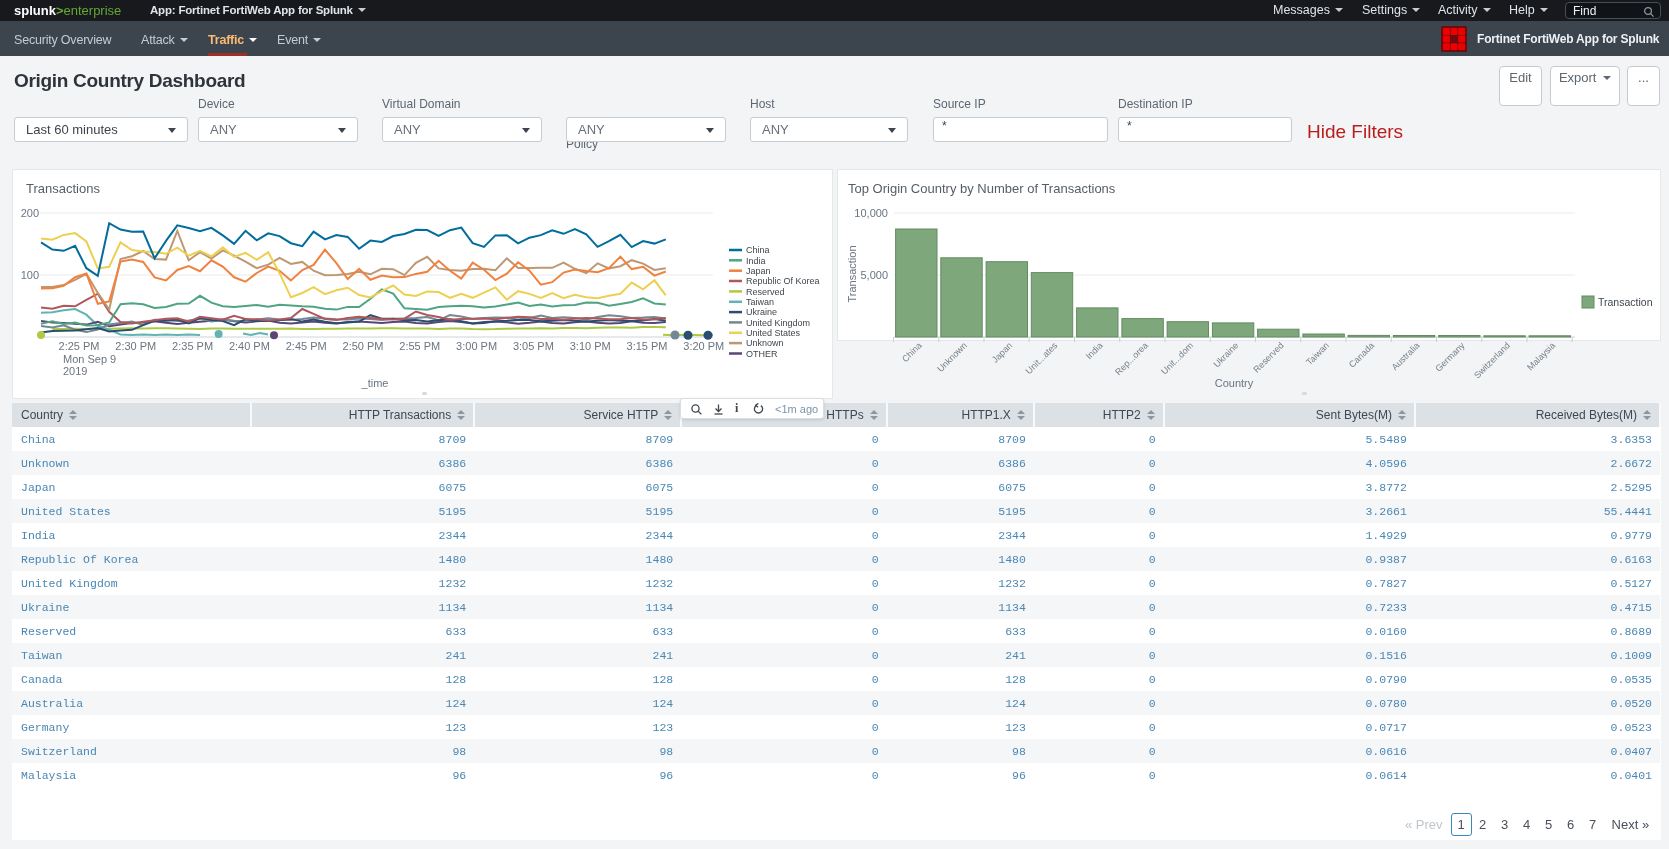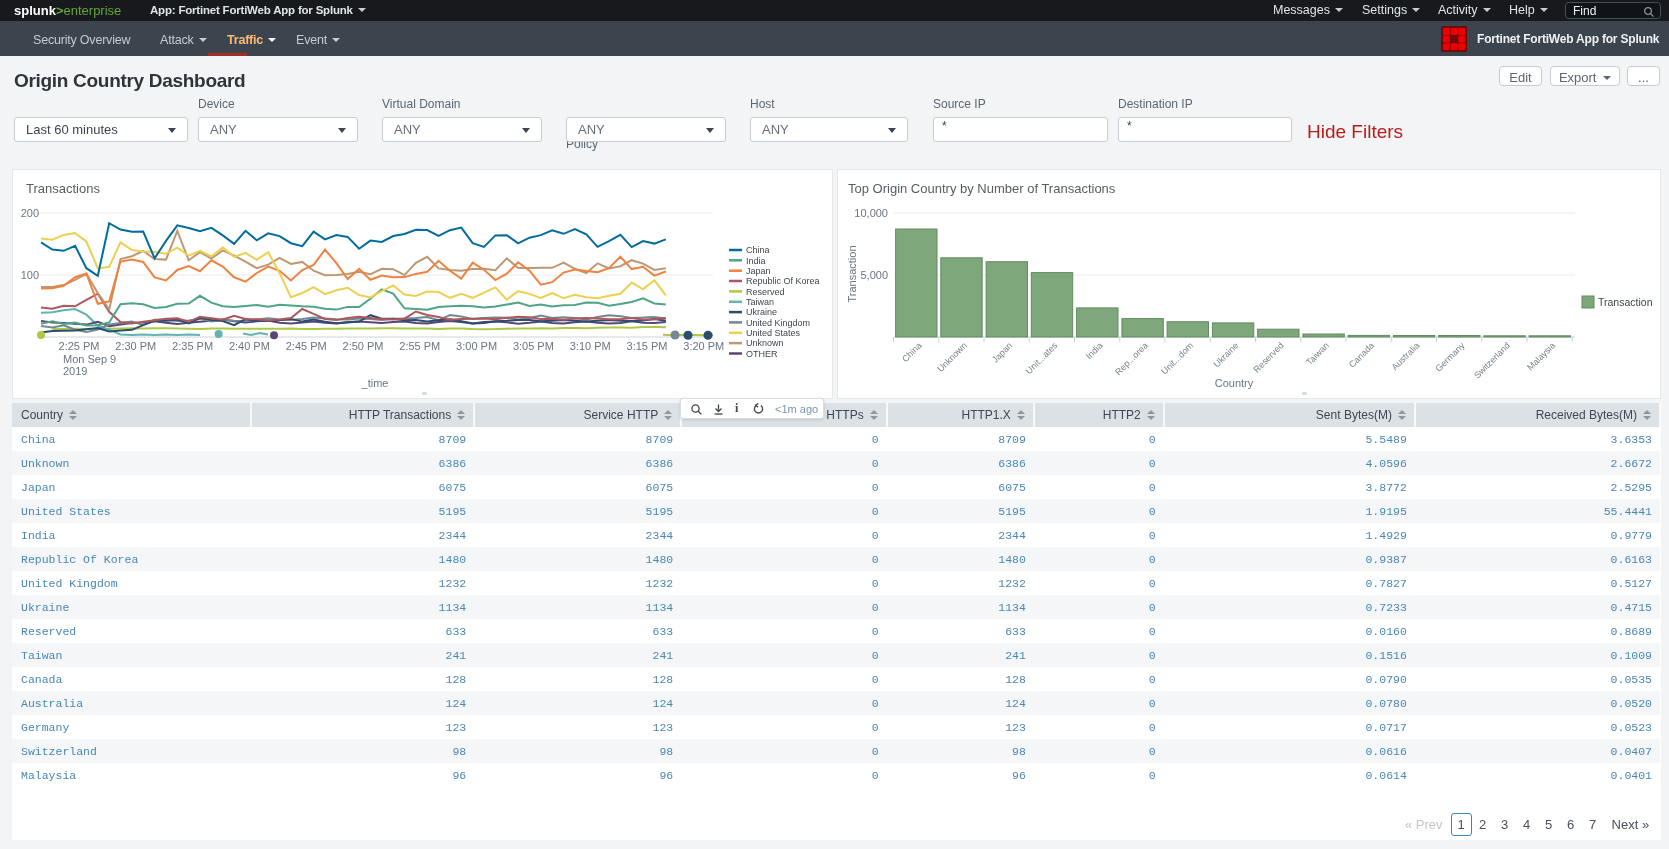--- a/index.html
+++ b/index.html
@@ -1,33 +1,33 @@
 <!DOCTYPE html>
 <html><head><meta charset="utf-8">
 <style>
 * { margin:0; padding:0; box-sizing:border-box; }
 html,body { width:1669px; height:849px; overflow:hidden; font-family:"Liberation Sans",sans-serif; background:#f2f4f5; }
 .abs { position:absolute; }
 #topbar { position:absolute; left:0; top:0; width:1669px; height:21px; background:#17191d; }
 #appbar { position:absolute; left:0; top:21px; width:1669px; height:35px; background:#3c444d; }
 .tb { position:absolute; font-size:12.5px; color:#dfe4e8; top:3px; white-space:nowrap; }
 .caret { display:inline-block; width:0; height:0; border-left:4px solid transparent; border-right:4px solid transparent; border-top:4.5px solid #c6ccd2; margin-left:5px; vertical-align:2px; }
-.navitem { position:absolute; top:12px; font-size:12.5px; letter-spacing:-0.2px; color:#c3cbd3; white-space:nowrap;margin-left:19px; }
+.navitem { position:absolute; top:12px; font-size:12.5px; letter-spacing:-0.2px; color:#c3cbd3; white-space:nowrap; }
 .panel { position:absolute; background:#fff; border:1px solid #e4e8eb; }
 .ptitle { position:absolute; font-size:13px; color:#565d65; }
 .ax { font-size:11px; fill:#6a7580; font-family:"Liberation Sans",sans-serif; }
 .lg { font-size:9px; fill:#3f464d; font-family:"Liberation Sans",sans-serif; }
 .lg2 { font-size:10.5px; fill:#3f464d; font-family:"Liberation Sans",sans-serif; }
 .bx { font-size:9px; fill:#75818c; font-family:"Liberation Sans",sans-serif; }
 .label { position:absolute; font-size:12px; color:#5c6773; }
 .ctrl { position:absolute; height:25px; background:#fff; border:1px solid #c7ccd2; border-radius:3px; font-size:13px; line-height:23px; }
 .ctrl .tx { padding-left:11px; color:#666f7a; }
 .ctrl .dk { color:#3c444d;text-align:center; }
 .dcaret { position:absolute; right:11px; top:10px; width:0; height:0; border-left:4.5px solid transparent; border-right:4.5px solid transparent; border-top:5px solid #3c444d; }
-.btn { position:absolute; height:20px; background:#fff; border:1px solid #c6cbd1; border-radius:4px; color:#5c6773; font-size:13px; text-align:center; line-height:22px; }
+.btn { position:absolute; height:40px; background:#fff; border:1px solid #c6cbd1; border-radius:4px; color:#5c6773; font-size:13px; text-align:center; line-height:22px; }
 table { border-collapse:collapse; table-layout:fixed; width:1649px; }
 th { background:#dce1e5; height:24px; font-size:12px; font-weight:normal; color:#3f4752; border-right:2px solid #f7f9fa; }
 th.cl { text-align:left; padding-left:9px; }
 th.cr { text-align:right; padding-right:8px; }
 td { height:24px; font-family:"Liberation Mono",monospace; font-size:11.5px; color:#4a87b4; }
 td.cl { text-align:left; padding-left:9px; }
 td.cr { text-align:right; padding-right:8px; }
 tr.alt td { background:#f4f6f8; }
 tr.sumrow td { background:#e7e8ea; color:#4b5157; }
 .sort { display:inline-block; margin-left:6px; vertical-align:-1px; }
@@ -159,21 +159,21 @@
 <text x="733" y="155.6" class="lg">United Kingdom</text>
 <line x1="716" y1="162.8" x2="729" y2="162.8" stroke="#edd051" stroke-width="2.5"></line>
 <text x="733" y="166.0" class="lg">United States</text>
 <line x1="716" y1="173.1" x2="729" y2="173.1" stroke="#bd9872" stroke-width="2.5"></line>
 <text x="733" y="176.3" class="lg">Unknown</text>
 <line x1="716" y1="183.5" x2="729" y2="183.5" stroke="#5a4575" stroke-width="2.5"></line>
 <text x="733" y="186.7" class="lg">OTHER</text>
   </svg>
 </div>
 
-<div class="panel" style="left:837px; top:169px; width:824px; height:230px;">
+<div class="panel" style="left:837px; top:169px; width:824px; height:172px;">
   <div class="ptitle" style="left:10px; top:11px;">Top Origin Country by Number of Transactions</div>
   <svg style="position:absolute; left:8px; top:0;" width="810" height="228" viewBox="0 0 810 228">
 <line x1="48" y1="43" x2="729" y2="43" stroke="#e9eaeb" stroke-width="1"></line>
 <line x1="48" y1="105" x2="729" y2="105" stroke="#e9eaeb" stroke-width="1"></line>
 <line x1="48" y1="167" x2="729" y2="167" stroke="#cfd4d8" stroke-width="1"></line>
 <line x1="47.5" y1="167" x2="47.5" y2="172" stroke="#c9ced3" stroke-width="1"></line>
 <line x1="92.8" y1="167" x2="92.8" y2="172" stroke="#c9ced3" stroke-width="1"></line>
 <line x1="138.0" y1="167" x2="138.0" y2="172" stroke="#c9ced3" stroke-width="1"></line>
 <line x1="183.2" y1="167" x2="183.2" y2="172" stroke="#c9ced3" stroke-width="1"></line>
 <line x1="228.5" y1="167" x2="228.5" y2="172" stroke="#c9ced3" stroke-width="1"></line>
@@ -272,21 +272,21 @@
           <td class="cr">3.8772</td>
           <td class="cr">2.5295</td>
         </tr>
         <tr class="alt">
           <td class="cl">United States</td>
           <td class="cr">5195</td>
           <td class="cr">5195</td>
           <td class="cr">0</td>
           <td class="cr">5195</td>
           <td class="cr">0</td>
-          <td class="cr">1.9195</td>
+          <td class="cr">3.2661</td>
           <td class="cr">55.4441</td>
         </tr>
         <tr>
           <td class="cl">India</td>
           <td class="cr">2344</td>
           <td class="cr">2344</td>
           <td class="cr">0</td>
           <td class="cr">2344</td>
           <td class="cr">0</td>
           <td class="cr">1.4929</td>

